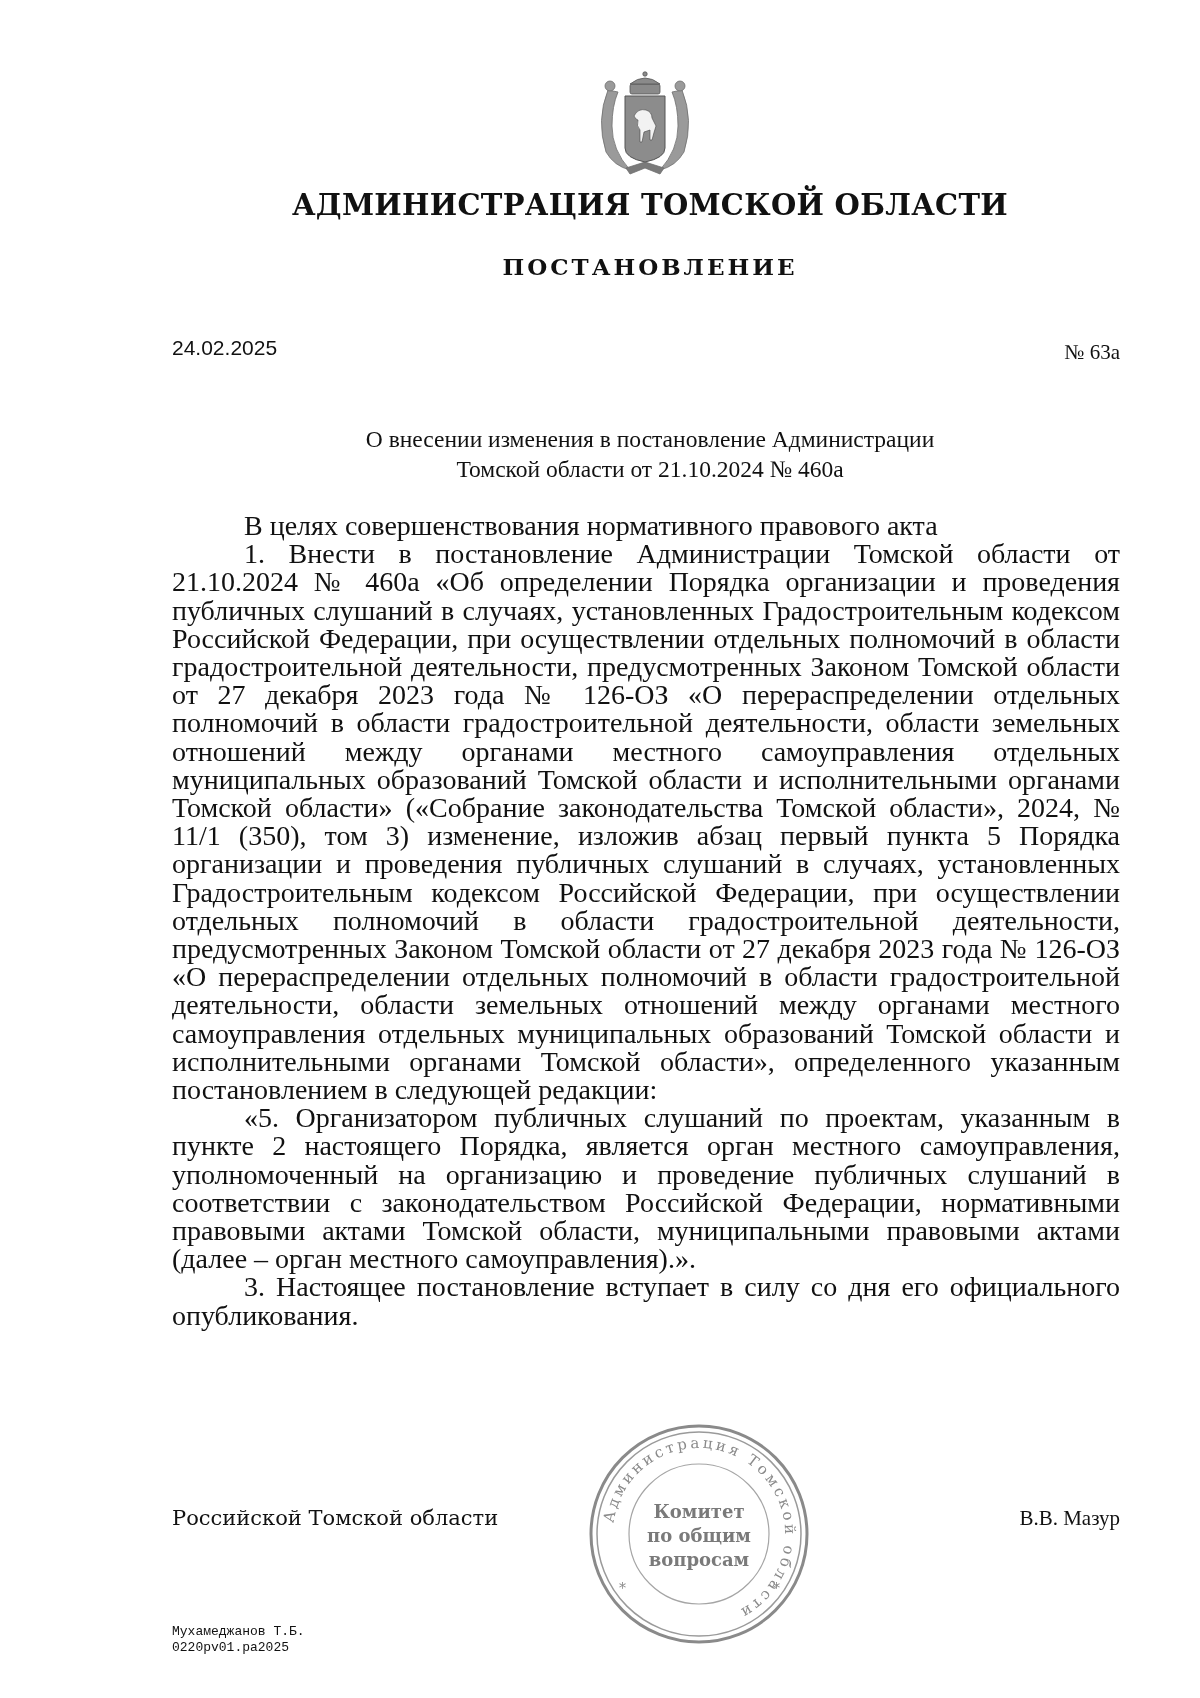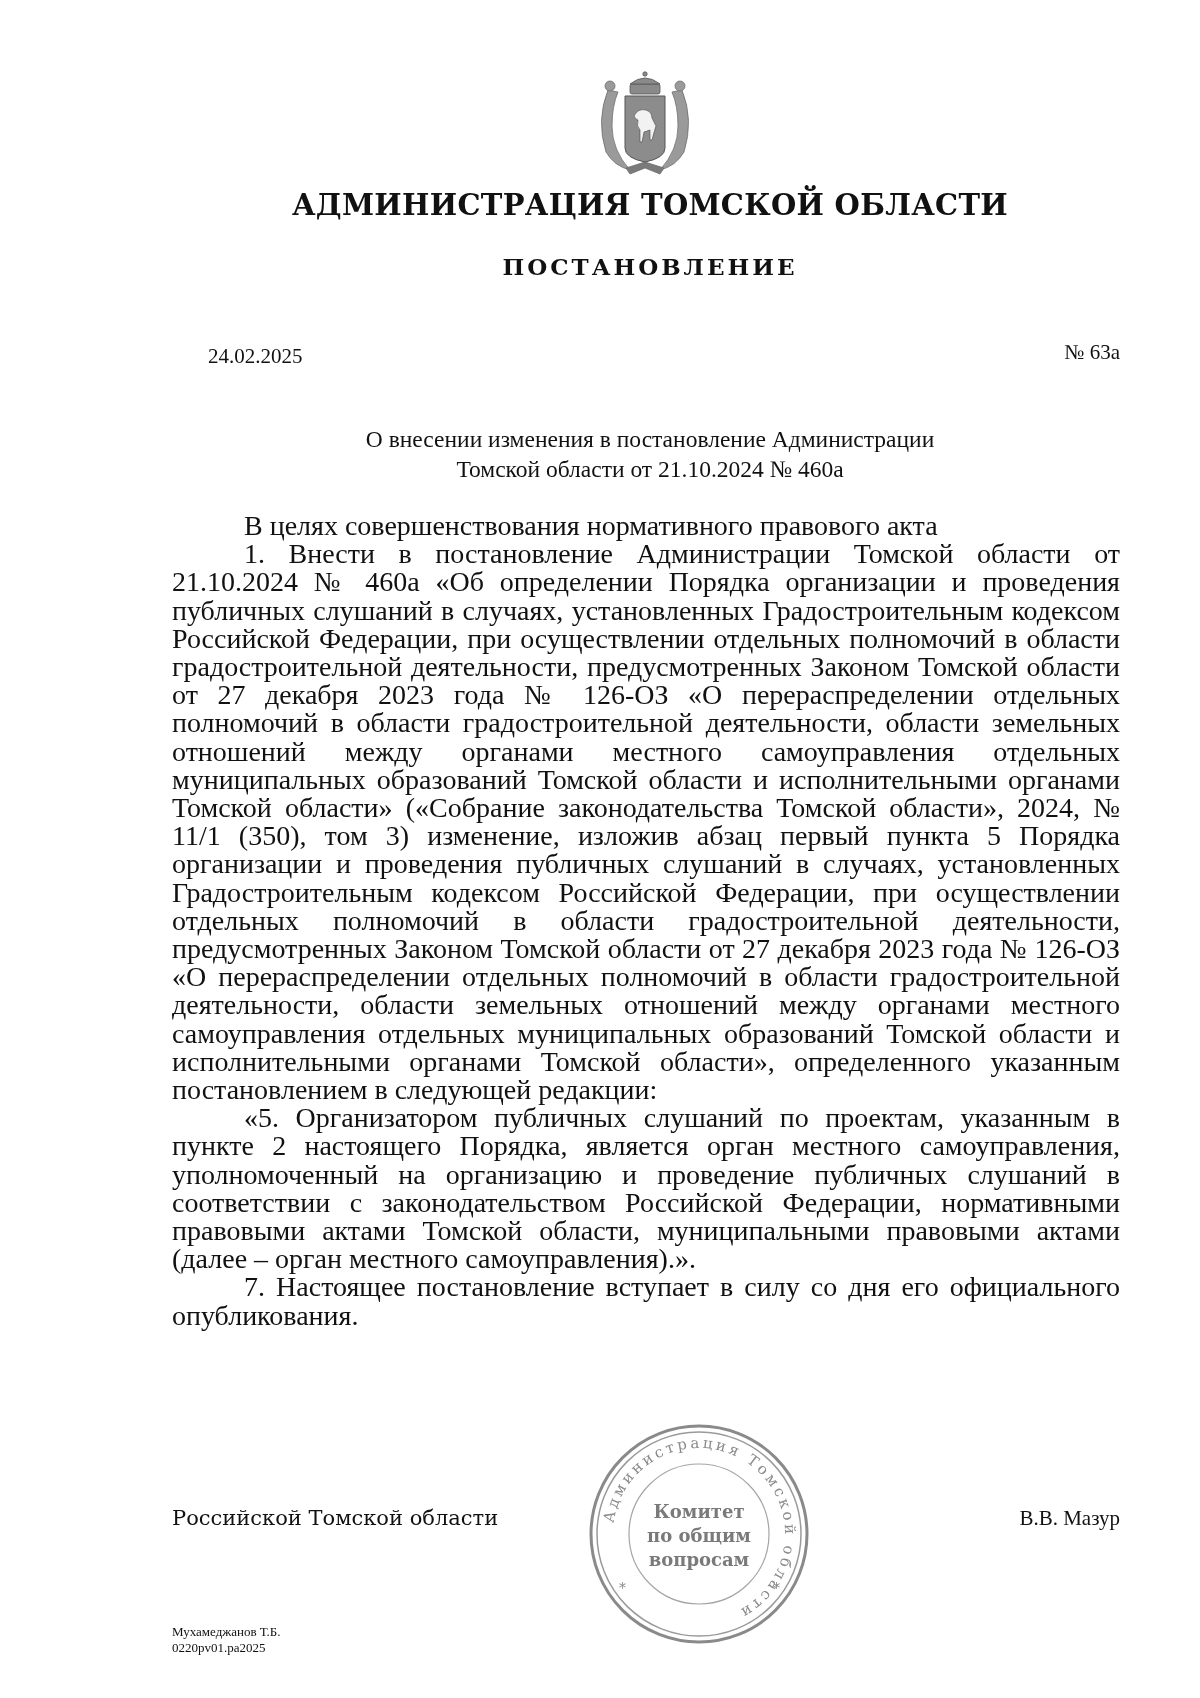--- a/index.html
+++ b/index.html
@@ -1,30 +1,30 @@
 <!DOCTYPE html>
 <html><head>
 <meta charset="utf-8">
 <style>
   html, body { margin: 0; padding: 0; background: #ffffff; }
   body { width: 1200px; height: 1698px; position: relative; overflow: hidden; color: #111; font-family: "DejaVu Serif", "Liberation Serif", serif; }
   .abs { position: absolute; }
   #emblem { left: 590px; top: 70px; width: 110px; height: 108px; }
   #org-title { left: 0; width: 1300px; top: 188px; text-align: center; font-family: "DejaVu Serif", serif; font-weight: bold; font-size: 29px; letter-spacing: 0.3px; }
   #doc-type { left: 0; width: 1300px; top: 253px; text-align: center; font-family: "DejaVu Serif", serif; font-weight: bold; font-size: 23px; letter-spacing: 3px; }
-  #doc-date { left: 172px; top: 344px; font-size: 21px; font-family: Liberation Serif, serif; margin-left: 36px; }
+  #doc-date { left: 172px; top: 336px; font-size: 21px; font-family: Liberation Sans, sans-serif; }
   #doc-number { right: 80px; top: 340px; font-size: 21px; font-family: Liberation Serif, serif; }
   #subject { left: 0; width: 1300px; top: 424px; text-align: center; font-family: "Liberation Serif", serif; font-size: 23.5px; line-height: 30px; }
   #body-text { left: 172px; width: 948px; top: 512px; font-family: "Liberation Serif", serif; font-size: 28px; line-height: 28.2px; }
   #body-text p { margin: 0; text-align: justify; text-align-last: left; }
   #body-text p.indent { text-indent: 72px; }
   #signer-title { left: 172px; top: 1506px; font-family: "DejaVu Serif", serif; font-size: 21px; }
   #signer-name { right: 80px; top: 1506px; font-family: Liberation Serif, serif; font-size: 21px; }
   #stamp { left: 583px; top: 1418px; width: 232px; height: 232px; }
-  #executor { left: 172px; top: 1624px; font-family: Liberation Serif, serif; font-size: 13px; line-height: 16px; }
+  #executor { left: 172px; top: 1624px; font-family: Liberation Mono, monospace; font-size: 13px; line-height: 16px; }
 </style>
 </head>
 <body>
 
 <div id="emblem" class="abs">
   <svg width="110" height="108" viewBox="0 0 110 108">
 
     <g fill="#9a9a9a" stroke="#6e6e6e" stroke-width="0.8">
       <path d="M18 20 Q6 50 16 82 Q24 96 40 100 Q22 80 22 56 Q22 36 28 22 Z"></path>
       <path d="M92 20 Q104 50 94 82 Q86 96 70 100 Q88 80 88 56 Q88 36 82 22 Z"></path>
@@ -53,21 +53,21 @@
 
 <div id="subject" class="abs">
   <div>О внесении изменения в постановление Администрации</div>
   <div>Томской области от 21.10.2024 № 460а</div>
 </div>
 
 <div id="body-text" class="abs">
   <p class="indent">В целях совершенствования нормативного правового акта</p>
   <p class="indent">1. Внести в постановление Администрации Томской области от 21.10.2024 № 460а «Об определении Порядка организации и проведения публичных слушаний в случаях, установленных Градостроительным кодексом Российской Федерации, при осуществлении отдельных полномочий в области градостроительной деятельности, предусмотренных Законом Томской области от 27 декабря 2023 года № 126-ОЗ «О перераспределении отдельных полномочий в области градостроительной деятельности, области земельных отношений между органами местного самоуправления отдельных муниципальных образований Томской области и исполнительными органами Томской области» («Собрание законодательства Томской области», 2024, № 11/1 (350), том 3) изменение, изложив абзац первый пункта 5 Порядка организации и проведения публичных слушаний в случаях, установленных Градостроительным кодексом Российской Федерации, при осуществлении отдельных полномочий в области градостроительной деятельности, предусмотренных Законом Томской области от 27 декабря 2023 года № 126-ОЗ «О перераспределении отдельных полномочий в области градостроительной деятельности, области земельных отношений между органами местного самоуправления отдельных муниципальных образований Томской области и исполнительными органами Томской области», определенного указанным постановлением в следующей редакции:</p>
   <p class="indent">«5. Организатором публичных слушаний по проектам, указанным в пункте 2 настоящего Порядка, является орган местного самоуправления, уполномоченный на организацию и проведение публичных слушаний в соответствии с законодательством Российской Федерации, нормативными правовыми актами Томской области, муниципальными правовыми актами (далее – орган местного самоуправления).».</p>
-  <p class="indent">7. Настоящее постановление вступает в силу со дня его официального опубликования.</p>
+  <p class="indent">3. Настоящее постановление вступает в силу со дня его официального опубликования.</p>
 </div>
 
 <div id="signer-title" class="abs">Российской Томской области</div>
 <div id="signer-name" class="abs">В.В. Мазур</div>
 
 <div id="stamp" class="abs">
   <svg width="232" height="232" viewBox="0 0 232 232">
     <defs>
       <path id="ringPath" d="M116 116 m-86 0 a86 86 0 1 1 172 0 a86 86 0 1 1 -172 0"></path>
     </defs>

